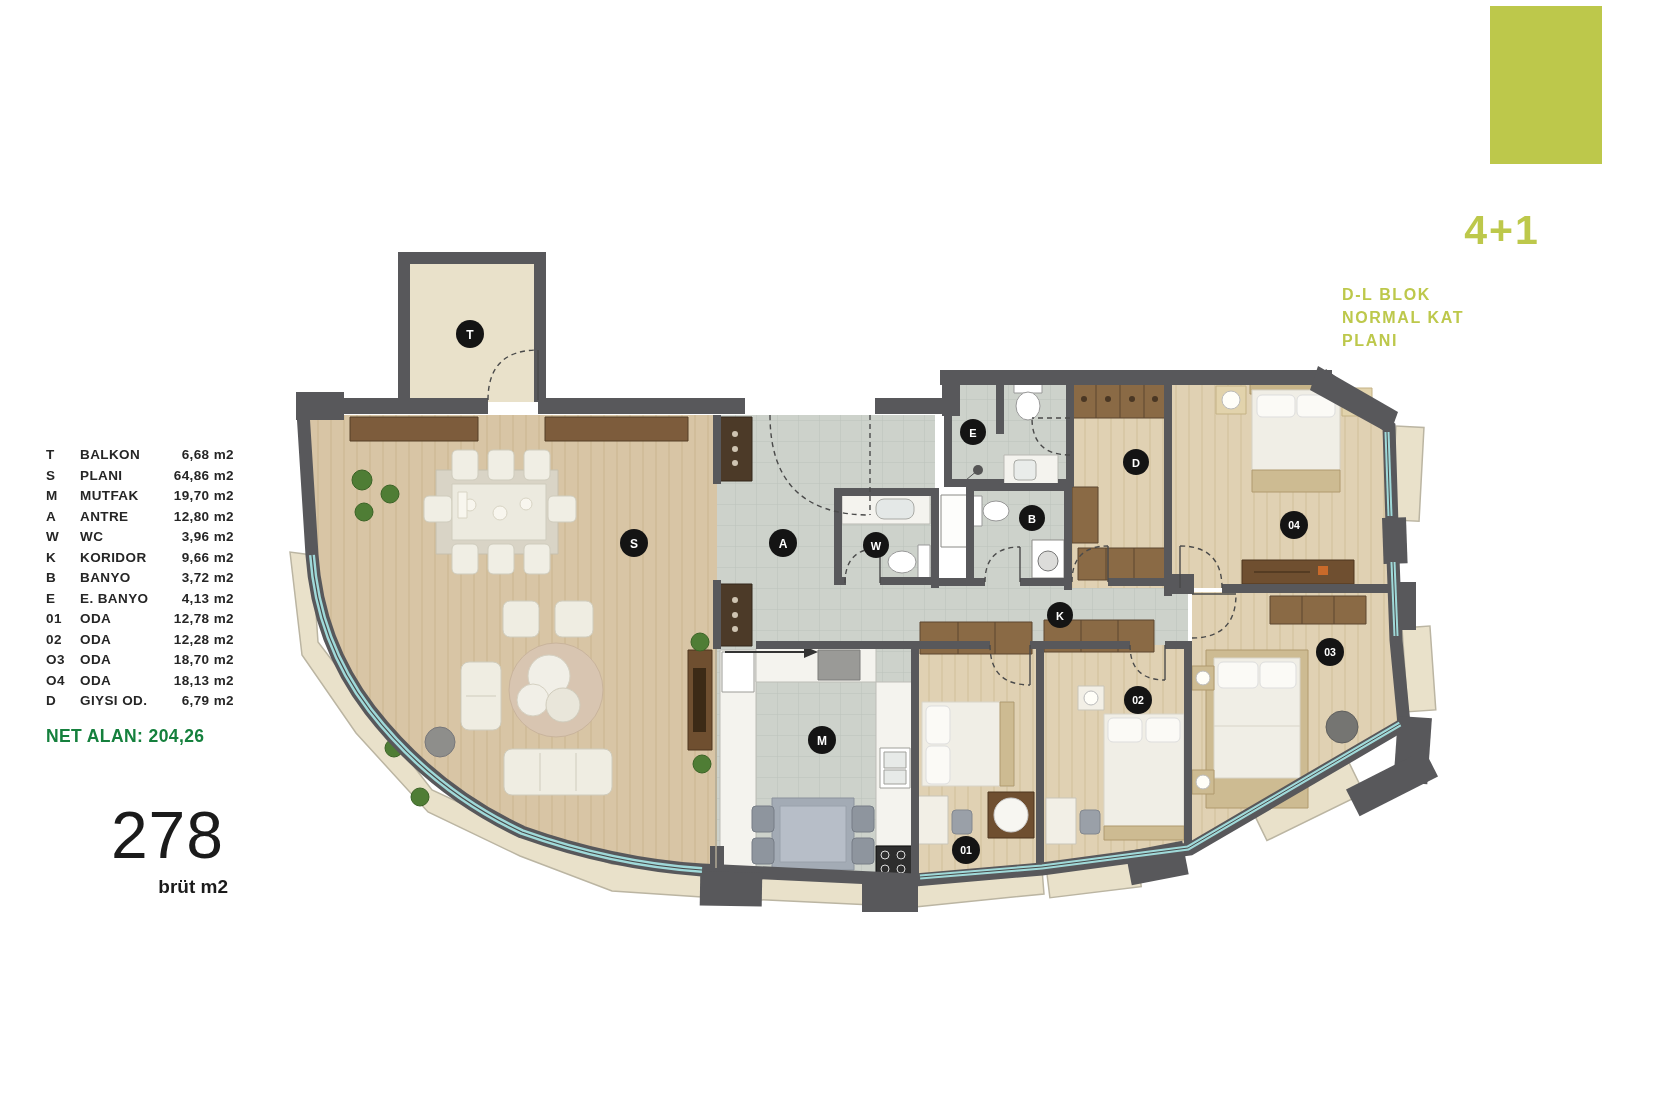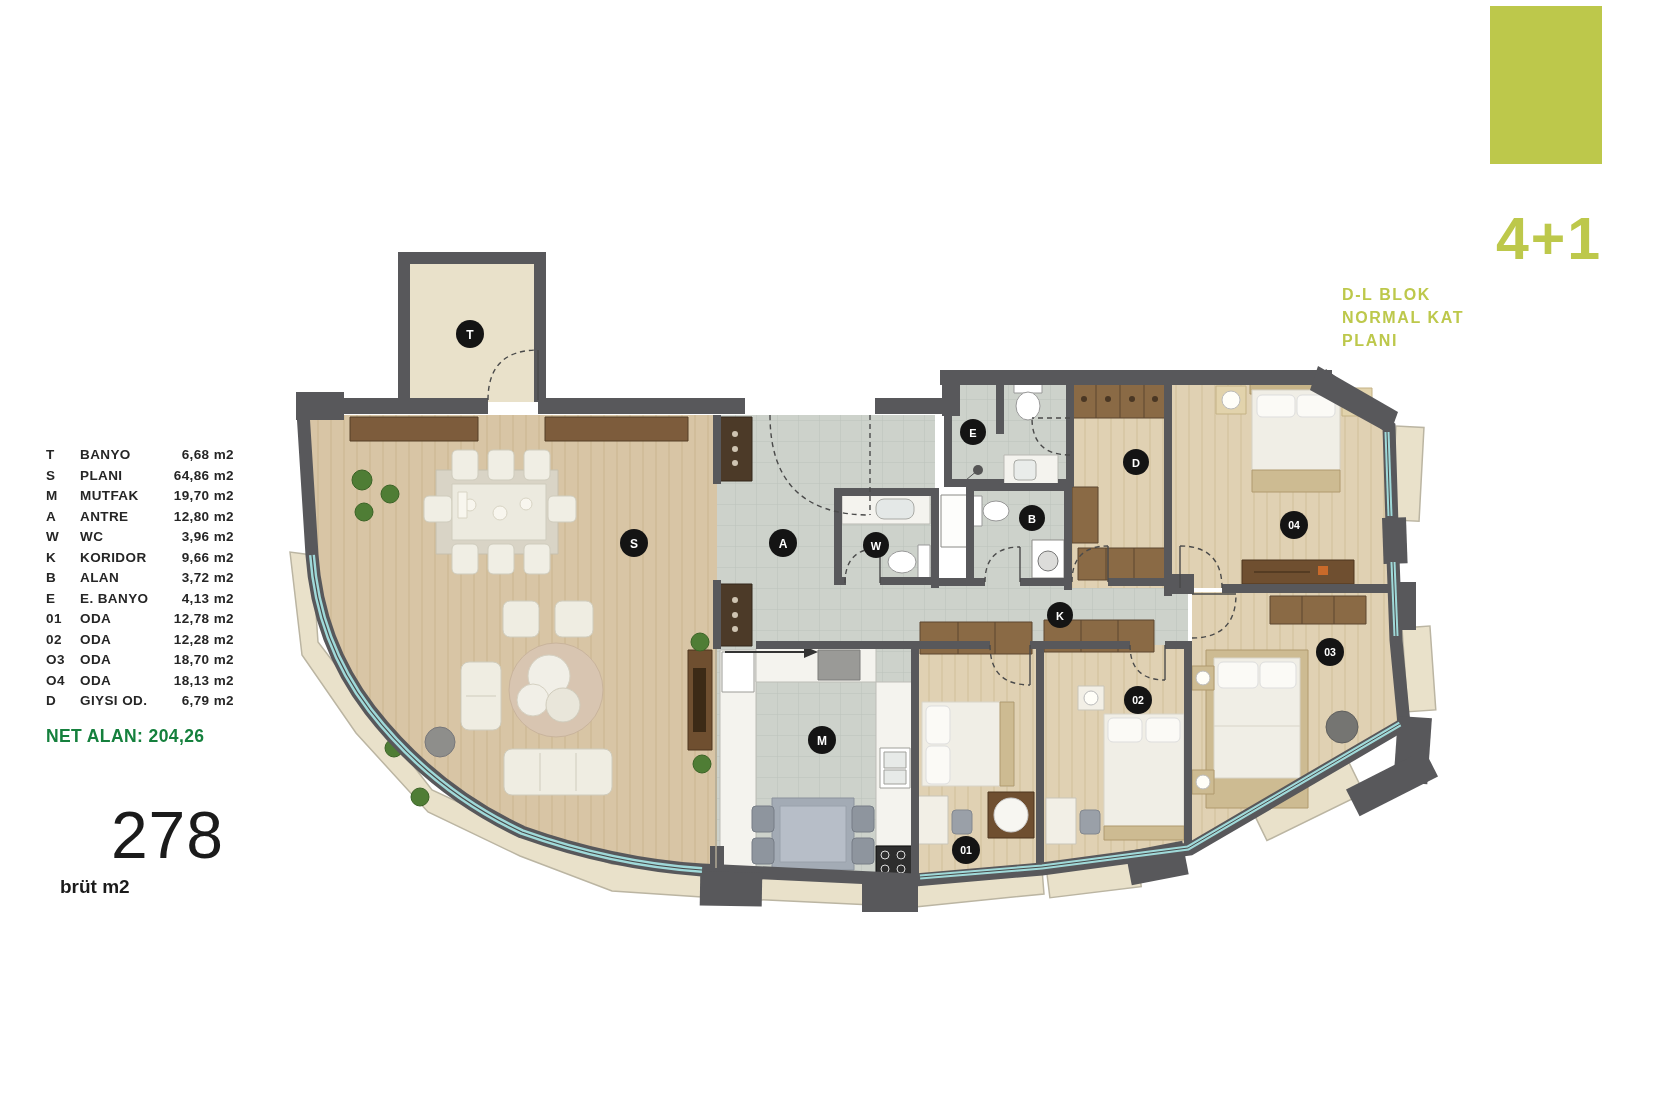--- a/index.html
+++ b/index.html
@@ -7,33 +7,33 @@
     width:1664px;height:1104px;position:relative;background:#ffffff;
     font-family:"Liberation Sans",sans-serif;overflow:hidden;color:#222;
   }
   .legend{position:absolute;left:46px;top:447px;color:#262626;}
   .lrow{display:flex;height:20.5px;align-items:flex-start;font-size:13.5px;font-weight:bold;letter-spacing:.4px;white-space:nowrap;}
   .lcode{width:34px;}
   .lname{width:90px;}
   .lval{width:64px;text-align:right;}
   .netalan{position:absolute;left:46px;top:726px;font-size:17.5px;font-weight:bold;letter-spacing:.4px;color:#15803d;}
   .gross{position:absolute;left:44px;top:802px;width:180px;text-align:right;font-size:66px;font-weight:normal;color:#1b1b1b;line-height:1;letter-spacing:1px;}
-  .gross-unit{position:absolute;left:60px;top:876px;width:180px;text-align:left;font-size:19px;font-weight:bold;color:#1b1b1b;}
+  .gross-unit{position:absolute;left:48px;top:876px;width:180px;text-align:right;font-size:19px;font-weight:bold;color:#1b1b1b;}
   .accent-rect{position:absolute;left:1490px;top:6px;width:112px;height:158px;}
-  .apt-type{position:absolute;left:1402px;top:210px;width:200px;text-align:right;font-size:59px;font-weight:bold;letter-spacing:2px;line-height:1;}
+  .apt-type{position:absolute;left:1402px;top:210px;width:200px;text-align:center;font-size:41px;font-weight:bold;letter-spacing:2px;line-height:1;}
   .block-lines{position:absolute;left:1342px;top:283px;width:260px;text-align:left;font-size:16px;font-weight:bold;letter-spacing:1.6px;line-height:23px;}
   svg text.rl{font-family:"Liberation Sans",sans-serif;font-weight:bold;fill:#ffffff;text-anchor:middle;}
 </style>
 </head>
 <body>
 
 <div class="legend">
   <div class="lrow">
       <span class="lcode">T</span>
-      <span class="lname">BANYO</span>
+      <span class="lname">BALKON</span>
       <span class="lval">6,68 m2</span>
     </div>
   <div class="lrow">
       <span class="lcode">S</span>
       <span class="lname">PLANI</span>
       <span class="lval">64,86 m2</span>
     </div>
   <div class="lrow">
       <span class="lcode">M</span>
       <span class="lname">MUTFAK</span>
@@ -49,21 +49,21 @@
       <span class="lname">WC</span>
       <span class="lval">3,96 m2</span>
     </div>
   <div class="lrow">
       <span class="lcode">K</span>
       <span class="lname">KORIDOR</span>
       <span class="lval">9,66 m2</span>
     </div>
   <div class="lrow">
       <span class="lcode">B</span>
-      <span class="lname">ALAN</span>
+      <span class="lname">BANYO</span>
       <span class="lval">3,72 m2</span>
     </div>
   <div class="lrow">
       <span class="lcode">E</span>
       <span class="lname">E. BANYO</span>
       <span class="lval">4,13 m2</span>
     </div>
   <div class="lrow">
       <span class="lcode">01</span>
       <span class="lname">ODA</span>

